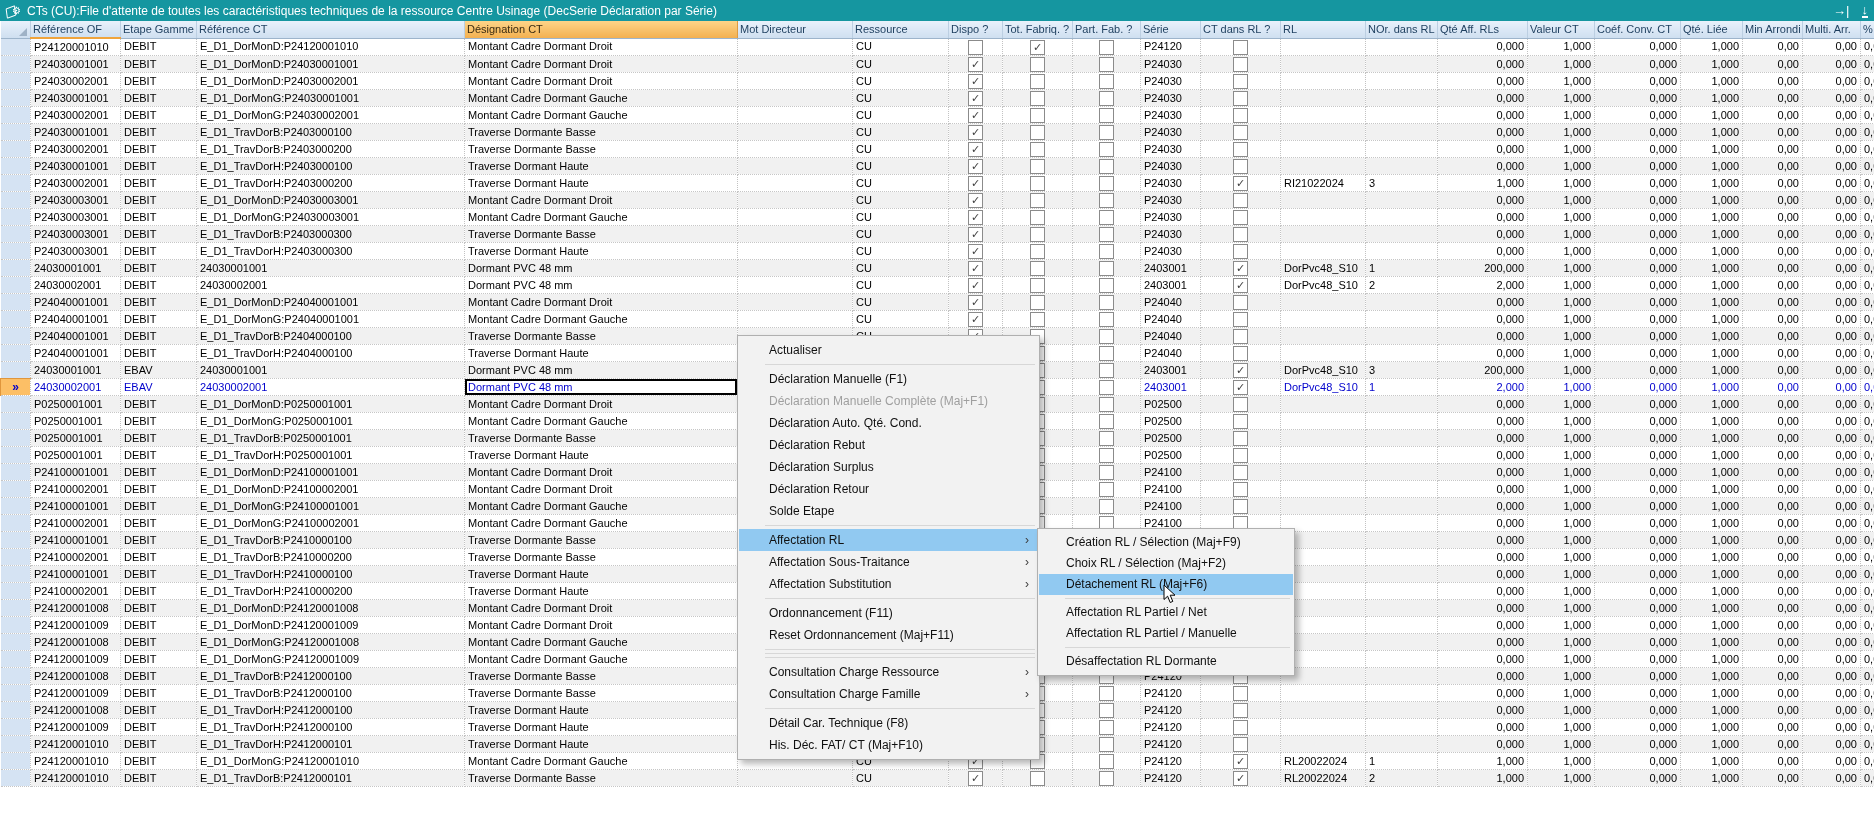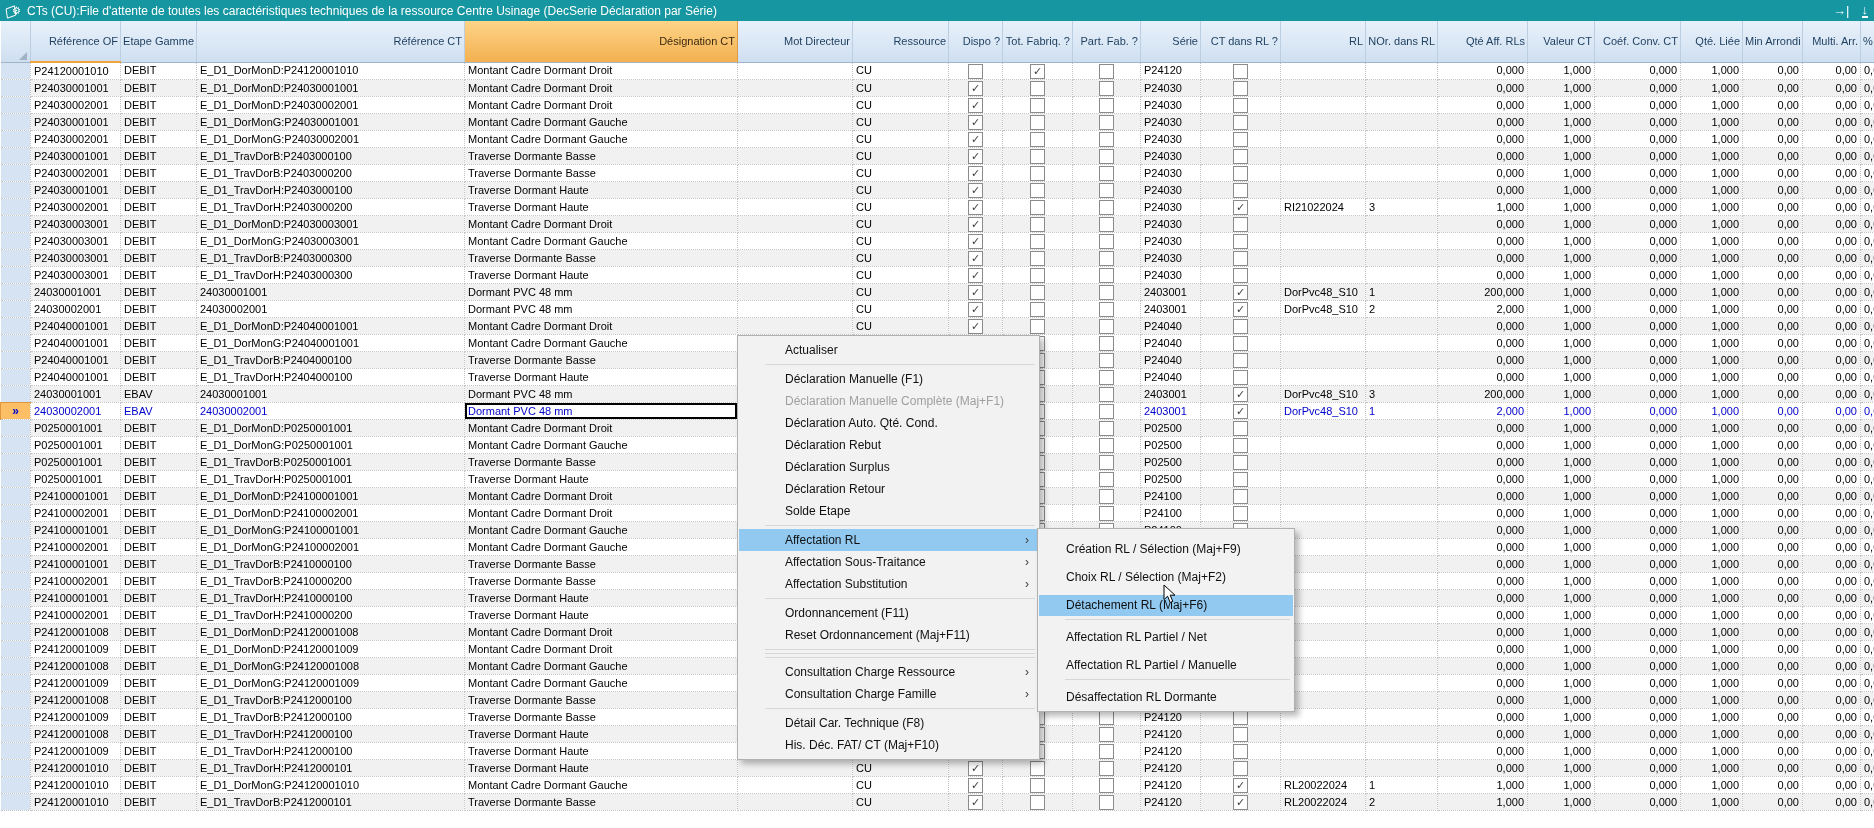--- a/index.html
+++ b/index.html
@@ -12,21 +12,21 @@
   .app-icon .tag{position:absolute;left:1px;top:3px;width:8px;height:8px;border:1px solid #fff;
                  transform:rotate(-20deg) skewX(-12deg);border-radius:1px;}
   .app-icon .gear{position:absolute;right:0;top:2px;font-size:10px;line-height:10px;color:#fff;}
   .title-text{white-space:nowrap;overflow:hidden;}
   .tb-icons{position:absolute;right:6px;top:0;height:21px;display:flex;align-items:center;gap:12px;}
   .tb-ic{color:#fff;font-size:13px;line-height:13px;text-align:center;cursor:default;}
   .tb-ic.under{border-bottom:2px solid #fff;padding-bottom:0px;}
   
   table.grid{position:absolute;left:0;top:21px;border-collapse:collapse;table-layout:fixed;
              width:1884px;font-size:11px;background:#fff;}
-  table.grid th{height:16px;padding:12px 2px;font-weight:normal;color:#1d3e5e;text-align:right;
+  table.grid th{height:16px;padding:0 2px;font-weight:normal;color:#1d3e5e;text-align:left;
       background:linear-gradient(#e8f1fb,#cfdff0);border-right:1px solid #bccfe2;
       border-bottom:1px solid #9db4cb;white-space:nowrap;overflow:hidden;}
   table.grid th.sorted{background:linear-gradient(#fdd488,#f3b050);border-right:1px solid #dd9b40;color:#3a2a10;}
   table.grid th.sortref{border-bottom:2px solid #f0a43c;}
   th.corner{position:relative;}
   th.corner .tri{position:absolute;right:3px;bottom:2px;width:0;height:0;
       border-left:8px solid transparent;border-bottom:8px solid #9fb2c6;}
   table.grid td{height:16px;line-height:15px;padding:0 3px;border-right:1px dotted #c2c2c2;
       border-bottom:1px dotted #c6c6c6;white-space:nowrap;overflow:hidden;color:#000;background:#fff;}
   tr.r-even td{background:#f1f1f1;}
@@ -36,23 +36,23 @@
   td.num{text-align:right;}
   td.cbcell{text-align:center;padding:0;}
   .cb{display:inline-block;width:13px;height:13px;border:1px solid #8b8b8b;background:#fff;
       vertical-align:middle;font-size:11px;line-height:12px;color:#404040;text-align:center;}
   tr.selected td{color:#0000cc;}
   tr.selected td .cb{color:#404040;}
   td.focus-cell{box-shadow:inset 0 0 0 2px #000;}
   
   .menu{position:absolute;background:#f2f2f2;border:1px solid #b0b0b0;
         box-shadow:4px 4px 6px rgba(0,0,0,0.28);padding:3px 1px;box-sizing:border-box;font-size:12px;}
-  .mi{position:relative;padding-left:46px;padding-right:24px;color:#101010;white-space:nowrap;cursor:default;}
+  .mi{position:relative;padding-left:30px;padding-right:24px;color:#101010;white-space:nowrap;cursor:default;}
   #ctx-menu .mi{height:22px;line-height:22px;}
-  #sub-menu .mi{height:21px;line-height:21px;padding-left:27px;margin-top:7px;}
+  #sub-menu .mi{height:21px;line-height:21px;padding-left:27px;}
   .mi.hl{background:#91c9f1;}
   .mi.dis{color:#9f9f9f;}
   .mi .arr{position:absolute;right:9px;top:0;font-size:12px;color:#3c3c3c;}
   .msep{height:1px;background:#d7d7d7;margin:3px 3px 3px 26px;}
   
   .cursor{position:absolute;left:1163px;top:584px;width:13px;height:20px;z-index:60;}
 </style>
 </head>
 <body>
 

